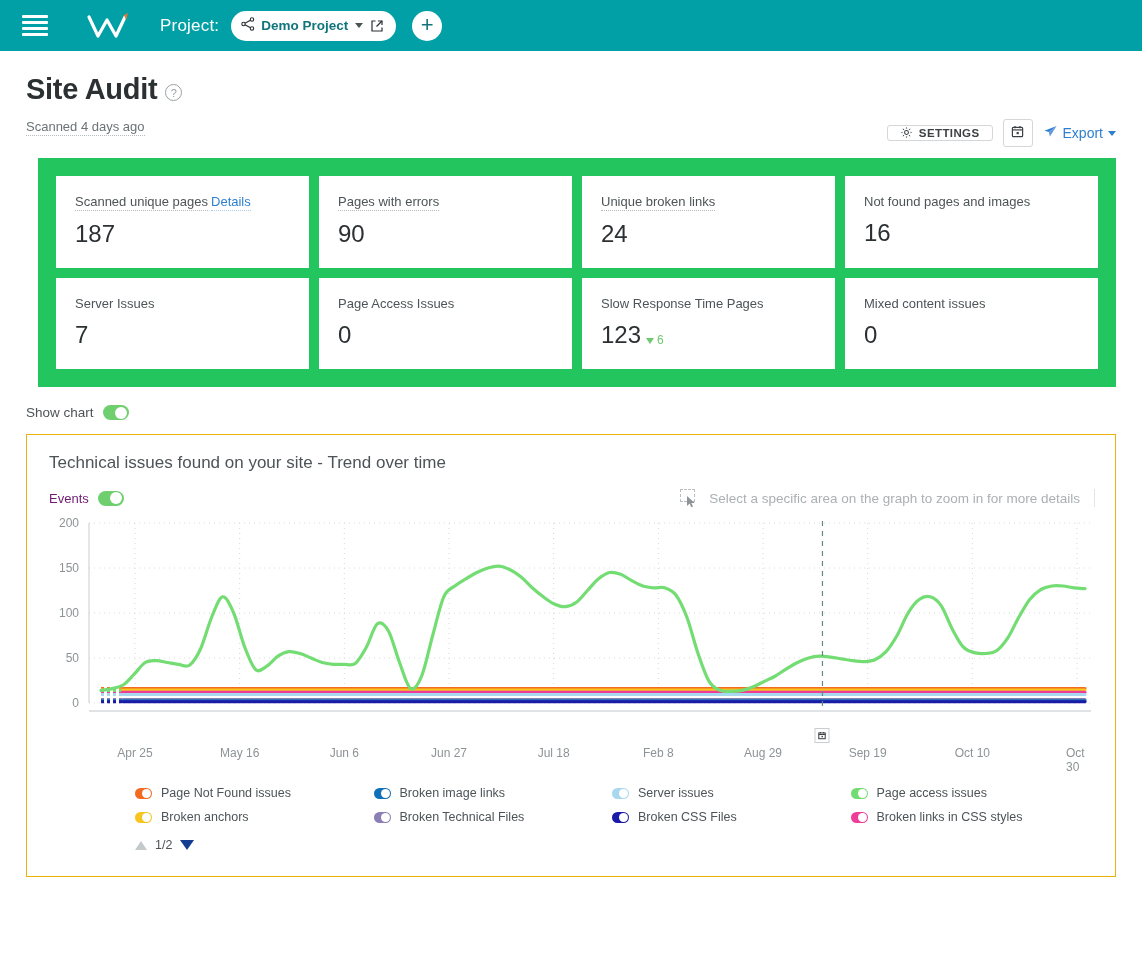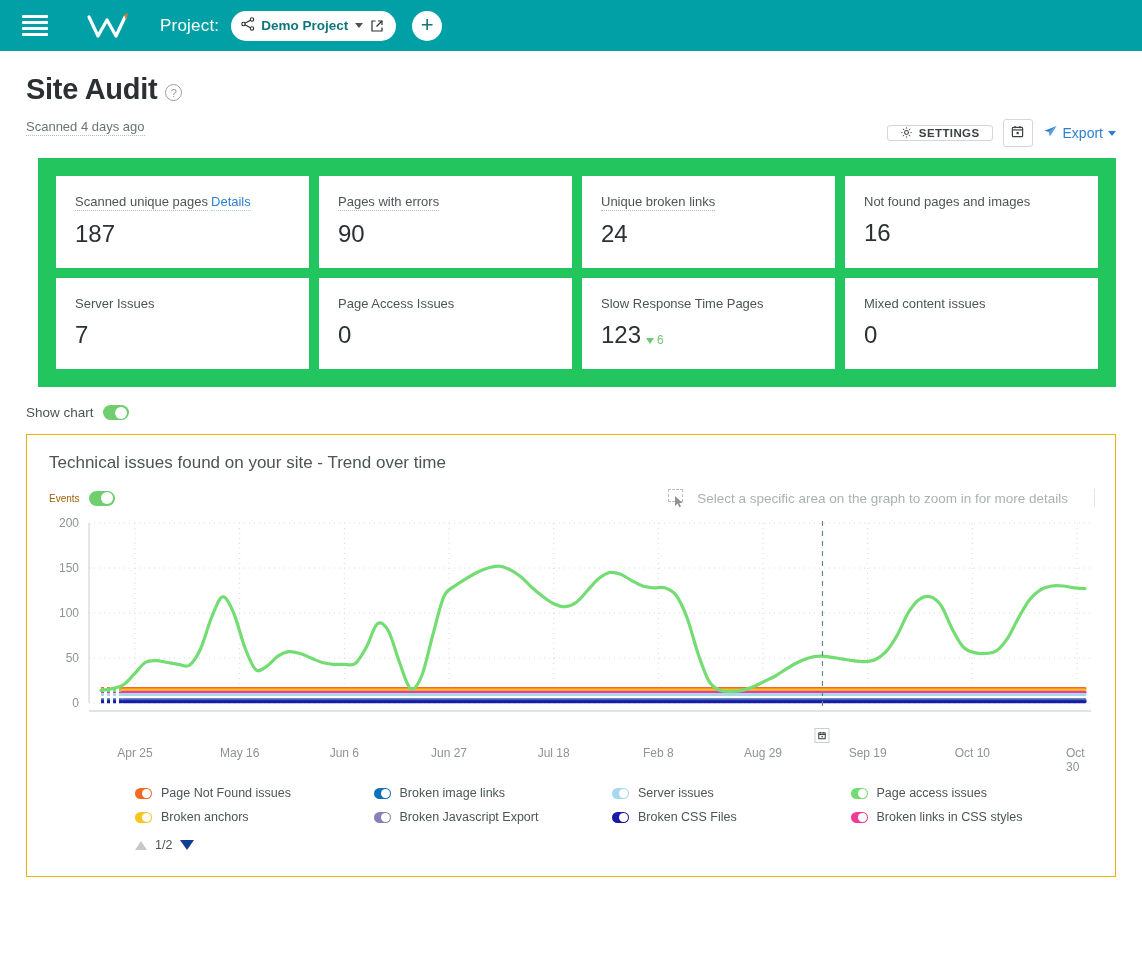--- a/index.html
+++ b/index.html
@@ -88,23 +88,23 @@
   .toggle { width:26px;height:15px;border-radius:8px;background:#6fcf6f;position:relative;cursor:pointer; }
   .toggle i { position:absolute; right:1.5px; top:1.5px; width:12px;height:12px;border-radius:50%;background:#fff; }
 
   
   .chart-panel { margin: 14px 26px 0 26px; border:1px solid #eab308; background:#fff;
     padding: 18px 16px 16px 16px; height: 443px; position:relative; }
   .chart-title { font-size:17px; color:#4d5457; padding-left: 6px; }
   .chart-sub { display:flex; align-items:center; justify-content:space-between;
     margin-top:16px; padding-left:6px; padding-right:4px; }
   .events-tog { display:flex; align-items:center; gap:9px; }
-  .events-tog .t { font-size:10px; color:#a16207; }
+  .events-tog .t { font-size:13px; color:#701a75; }
   .zoom-hint { display:flex; align-items:center; gap:9px; color:#aab0b3; font-size:13.5px;
-    border-right:1px solid #e2e5e6; padding-right:26px; }
+    border-right:1px solid #e2e5e6; padding-right:14px; }
   .sel-ico { position:relative; width:20px;height:18px; }
   .sel-ico .rect { position:absolute; left:0; top:0; width:15px;height:13px;
     border:1.3px dashed #b9bfc2; }
   .sel-ico .cur { position:absolute; left:6px; top:6px; }
 
   .plot { position:relative; margin-top:10px; height: 215px; }
   .plot svg { display:block; }
 
   .xlabels { position:relative; height:22px; margin-top:14px; }
   .xlabels span { position:absolute; font-size:12px; color:#8d9396; transform:translateX(-50%); }
@@ -401,21 +401,21 @@
         <div class="leg">
           <span class="leg-sw" style="background: rgb(247, 197, 30);">
             <i></i>
           </span>
           <span>Broken anchors</span>
         </div>
         <div class="leg">
           <span class="leg-sw" style="background: rgb(139, 127, 181);">
             <i></i>
           </span>
-          <span>Broken Javascript Export</span>
+          <span>Broken Technical Files</span>
         </div>
         <div class="leg">
           <span class="leg-sw" style="background: rgb(26, 26, 168);">
             <i></i>
           </span>
           <span>Broken CSS Files</span>
         </div>
         <div class="leg">
           <span class="leg-sw" style="background: rgb(238, 61, 150);">
             <i></i>

